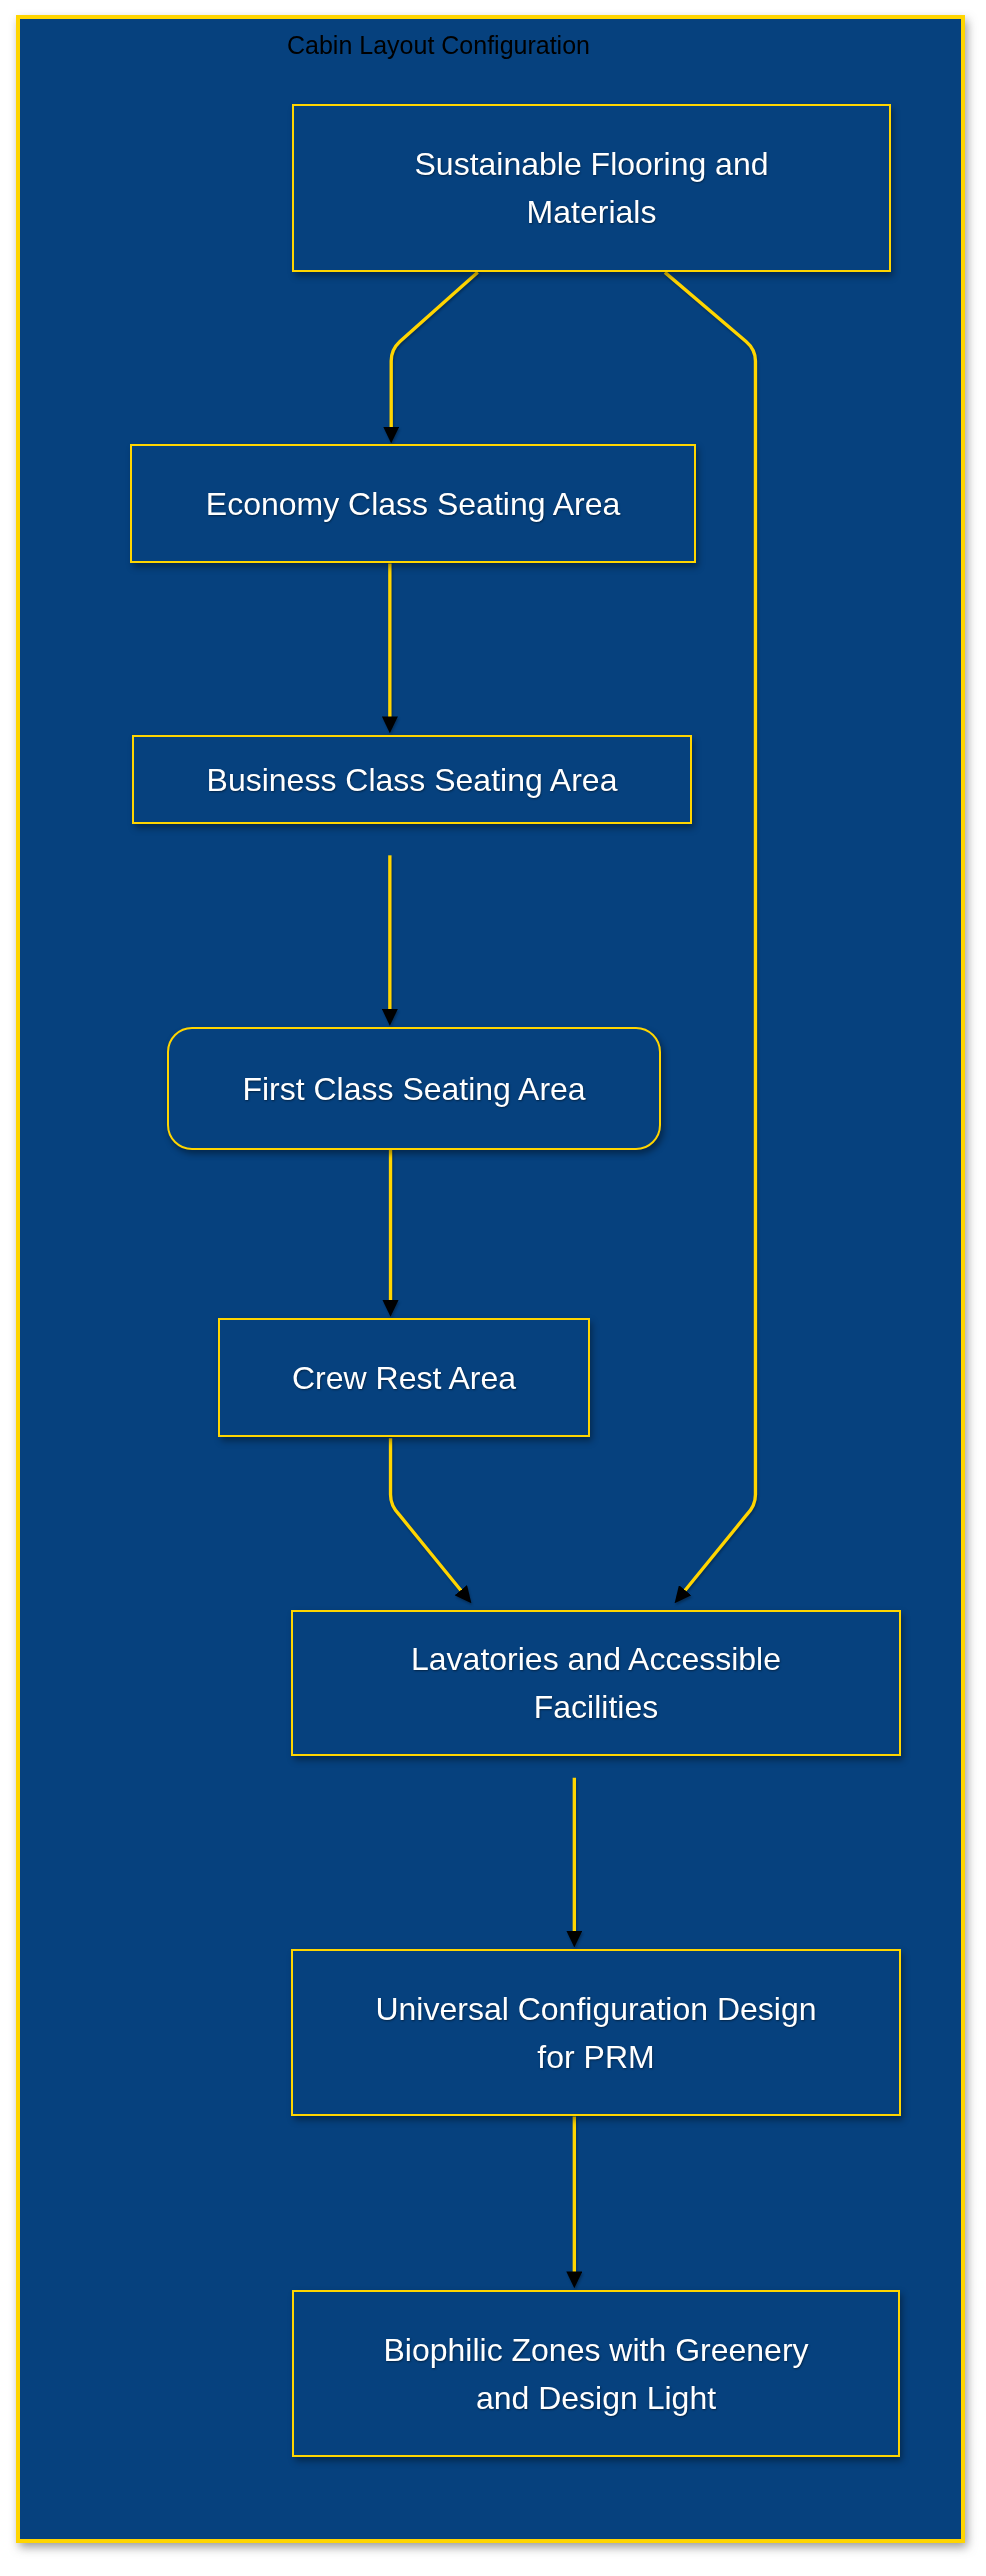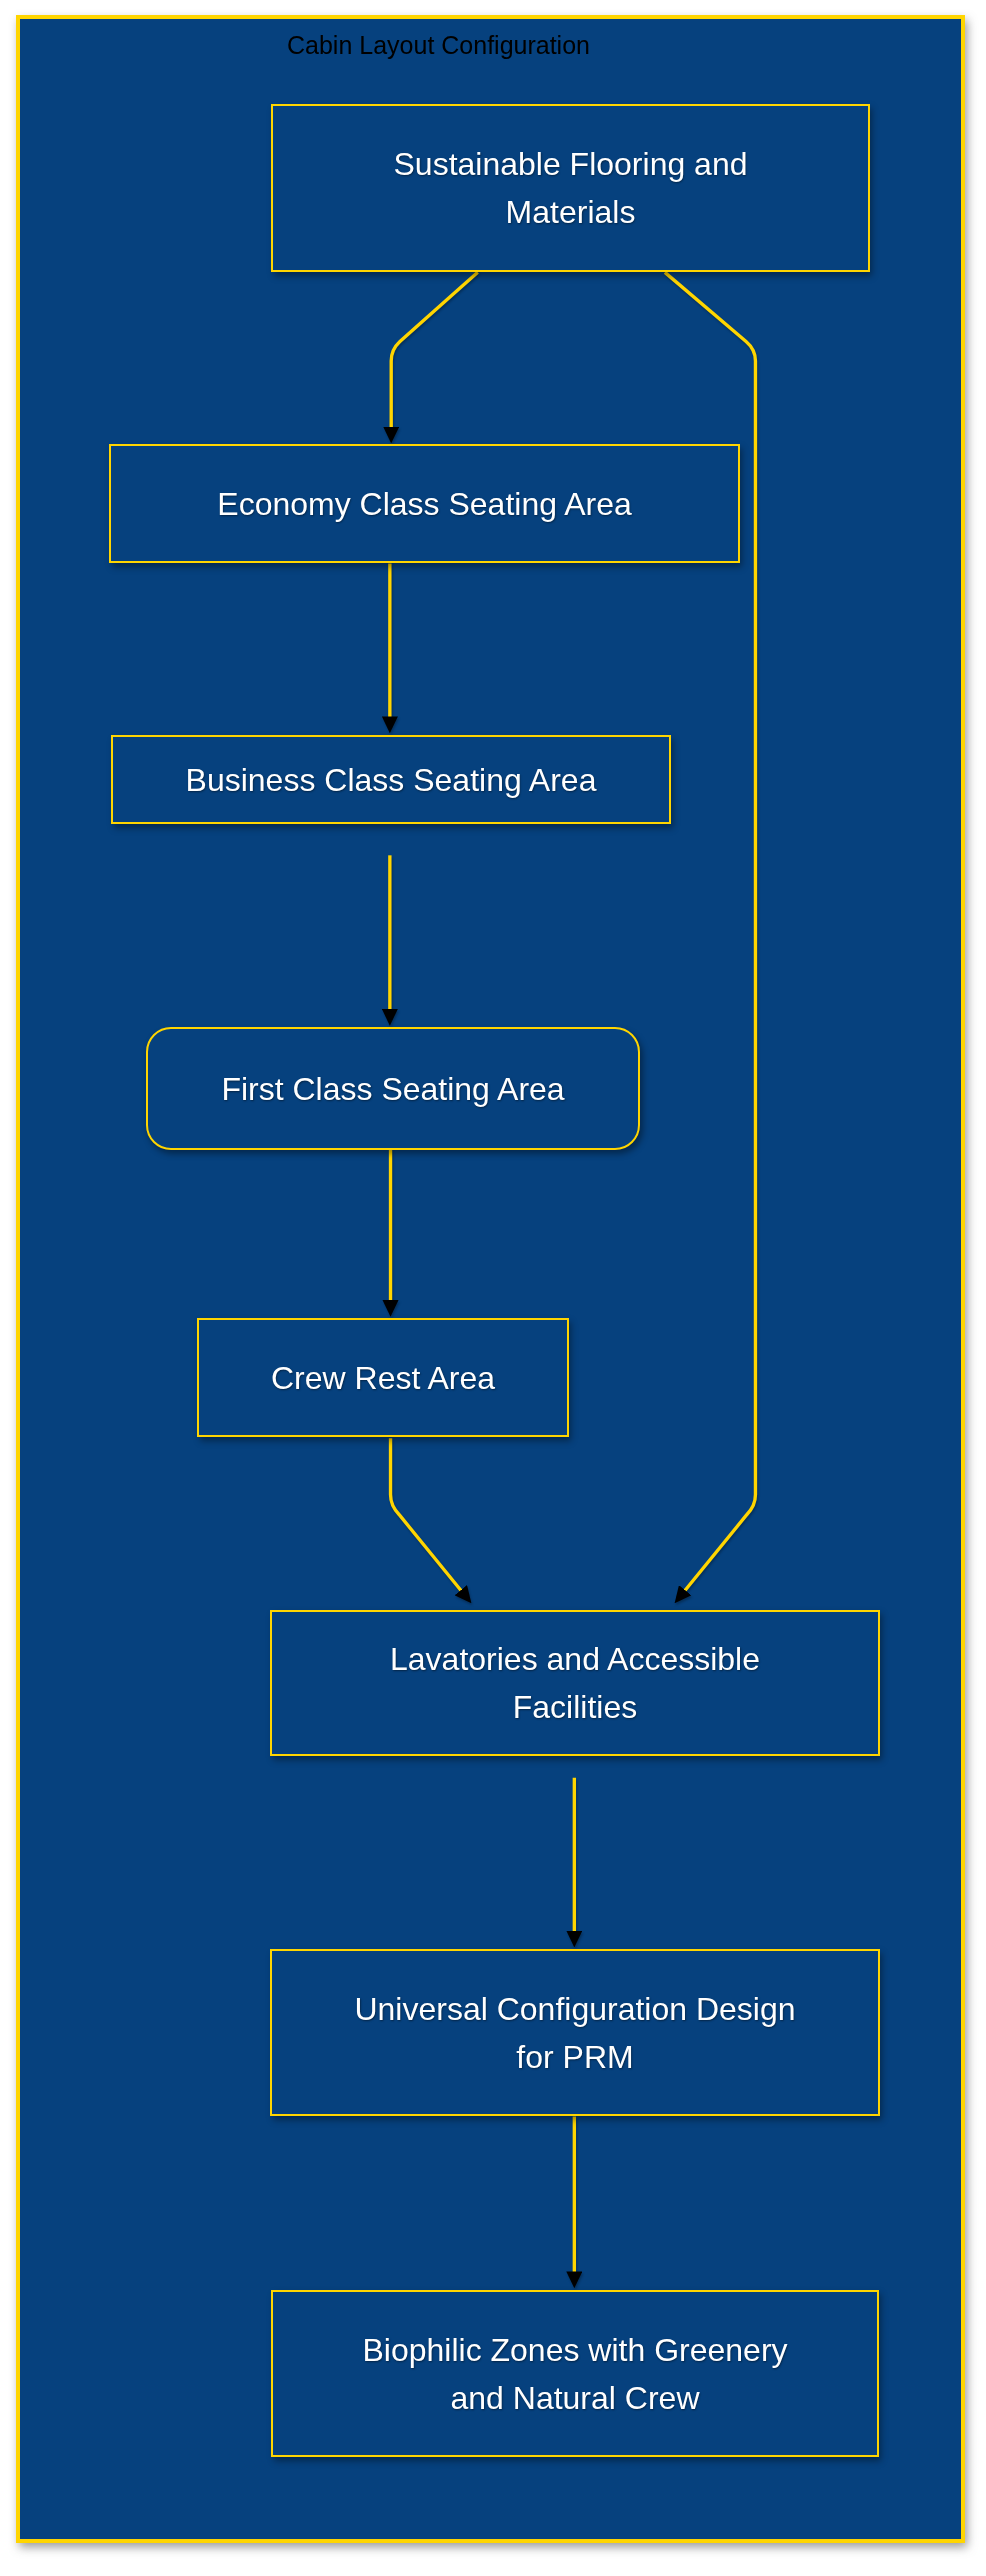--- a/index.html
+++ b/index.html
@@ -53,23 +53,24 @@
     display: flex;
     align-items: center;
     justify-content: center;
     text-align: center;
     font-size: 32px;
     line-height: 48px;
     white-space: pre-line;
     z-index: 2;
     box-shadow: 2.7px 4px 6.7px rgba(0,0,0,0.38);
     text-shadow: 0.7px 1.3px 2px rgba(0,0,0,0.45);
+    margin-left: 21px;
   }
   .n1 { left: 271px; top: 104px;  width: 599px; height: 168px; }
-  .n2 { left: 109px; top: 444px;  width: 631px; height: 119px; }
+  .n2 { left: 109px; top: 444px;  width: 566px; height: 119px; }
   .n3 { left: 111px; top: 735px; width: 560px; height: 89px; }
   .n4 { left: 146px; top: 1027px; width: 494px; height: 123px; border-radius: 25px; }
   .n5 { left: 197px; top: 1318px; width: 372px; height: 119px; }
   .n6 { left: 270px; top: 1610px; width: 610px; height: 146px; }
   .n7 { left: 270px; top: 1949px; width: 610px; height: 167px; }
   .n8 { left: 271px; top: 2290px; width: 608px; height: 167px; }
 </style>
 </head>
 <body>
 
@@ -97,14 +98,14 @@
 Materials</div>
 <div class="node n2">Economy Class Seating Area</div>
 <div class="node n3">Business Class Seating Area</div>
 <div class="node n4">First Class Seating Area</div>
 <div class="node n5">Crew Rest Area</div>
 <div class="node n6">Lavatories and Accessible
 Facilities</div>
 <div class="node n7">Universal Configuration Design
 for PRM</div>
 <div class="node n8">Biophilic Zones with Greenery
-and Natural Crew</div>
+and Design Light</div>
 
 
 </body></html>

